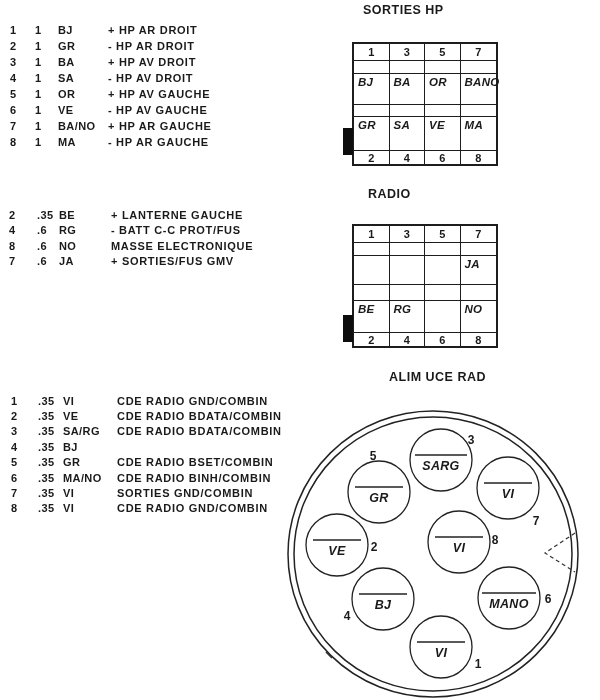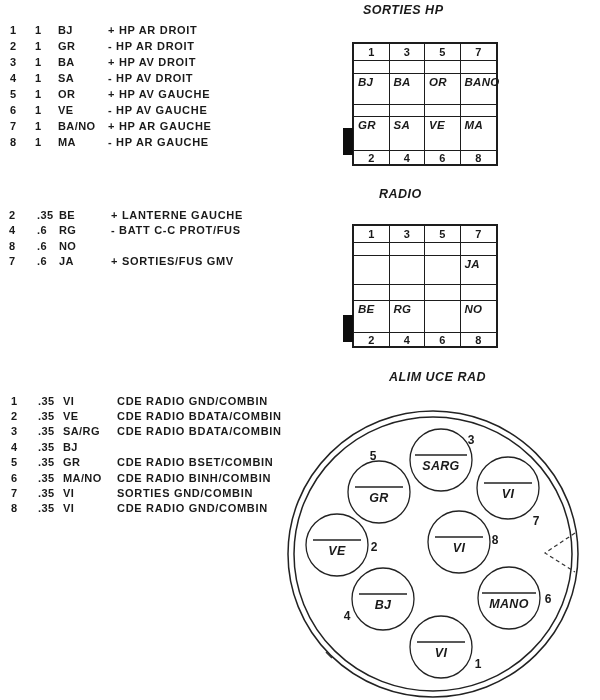--- a/index.html
+++ b/index.html
@@ -13,21 +13,21 @@
   .wlist { position:absolute; font-weight:700; font-size:11px; letter-spacing:.4px; }
   .wrow  { display:grid; align-items:center; white-space:nowrap; }
   .wrow .desc { letter-spacing:.7px; }
   .l1 { left:10px; top:22px; }
   .l1 .wrow { grid-template-columns:25px 23px 50px auto; height:16px; }
   .l2 { left:9px; top:207px; }
   .l2 .wrow { grid-template-columns:28px 22px 52px auto; height:15.5px; }
   .l3 { left:11px; top:393px; }
   .l3 .wrow { grid-template-columns:27px 25px 54px auto; height:15.4px; }
   
-  .diagram-title { position:absolute; font-weight:700; font-size:12.5px; letter-spacing:.5px; white-space:nowrap;font-style:italic; }
+  .diagram-title { position:absolute; font-weight:700; font-size:12.5px; letter-spacing:.5px; white-space:nowrap; }
   
   .ctable {
     position:absolute; width:142px; display:grid;
     grid-template-columns:repeat(4,1fr);
     border:2px solid #1d1d1d; background:#fff; box-sizing:content-box;
   }
   .ctable.t1 { left:352px; top:42px;  grid-template-rows:17px 13px 31px 12px 34px 13px; }
   .ctable.t2 { left:352px; top:224px; grid-template-rows:17px 13px 29px 16px 32px 13px; }
   .cell { border-right:1.3px solid #1d1d1d; border-bottom:1.3px solid #1d1d1d; min-width:0; }
   .cell.last-col { border-right:none; }
@@ -116,20 +116,21 @@
     <div class="wrow">
         <span>4</span>
         <span>.6</span>
         <span>RG</span>
         <span class="desc">- BATT C-C PROT/FUS</span>
       </div>
     <div class="wrow">
         <span>8</span>
         <span>.6</span>
         <span>NO</span>
+        <span class="desc">MASSE ELECTRONIQUE</span>
       </div>
     <div class="wrow">
         <span>7</span>
         <span>.6</span>
         <span>JA</span>
         <span class="desc">+ SORTIES/FUS GMV</span>
       </div>
   </div>
 
   <div class="wlist l3">
@@ -176,21 +177,21 @@
       </div>
     <div class="wrow">
         <span>8</span>
         <span>.35</span>
         <span>VI</span>
         <span class="desc">CDE RADIO GND/COMBIN</span>
       </div>
   </div>
 
   <div class="diagram-title" style="left:363px; top:3px;">SORTIES HP</div>
-  <div class="diagram-title" style="left:379px; top:187px;">RADIO</div>
+  <div class="diagram-title" style="left:368px; top:187px;">RADIO</div>
   <div class="diagram-title" style="left:389px; top:370px;">ALIM UCE RAD</div>
 
   <div class="ctable t1">
     <div class="key-tab"></div>
     <div class="cell num">1</div>
     <div class="cell num">3</div>
     <div class="cell num">5</div>
     <div class="cell num last-col">7</div>
     <div class="cell"></div>
     <div class="cell"></div>

